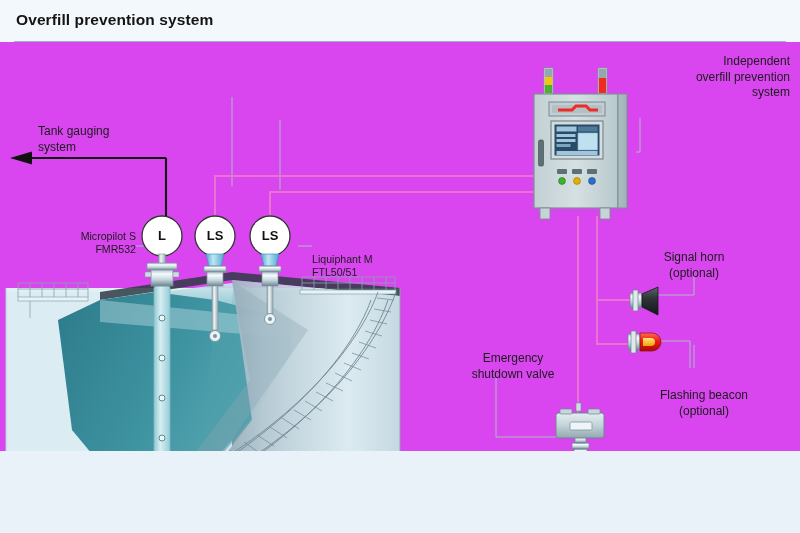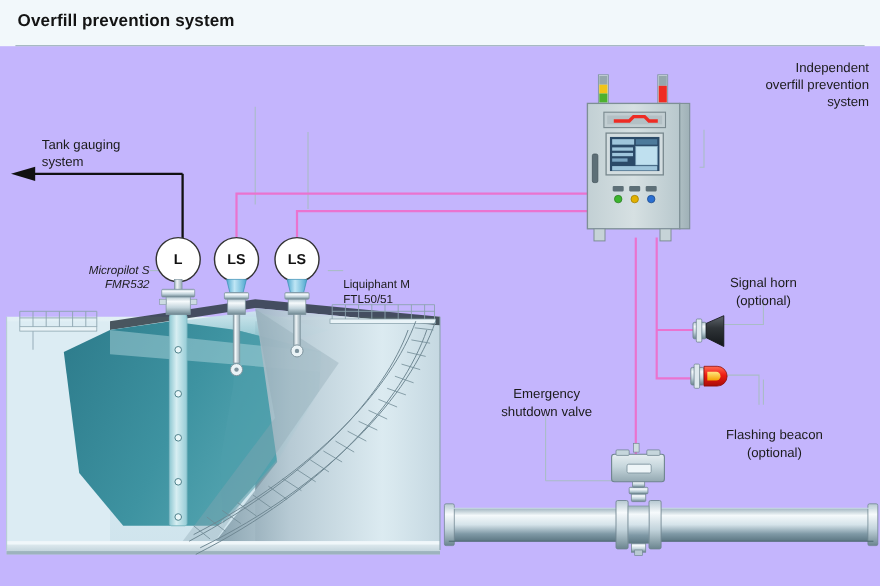--- a/index.html
+++ b/index.html
@@ -3,21 +3,21 @@
 <meta charset="utf-8">
 <style>
   html,body{margin:0;padding:0;}
   body{
     width:800px;height:533px;
     background:#e8f2f8;
     font-family:"Liberation Sans", sans-serif;
     overflow:hidden;
     position:relative;
   }
-  #stage{position:relative;width:800px;height:533px;overflow:hidden;background:#c4b5fd;}
+  #stage{position:relative;width:800px;height:451px;overflow:hidden;background:#d946ef;}
 
   .header{
     position:absolute;left:0;top:0;width:800px;height:42px;
     background:#f2f8fb;
     box-sizing:border-box;
   }
   .header .rule{
     position:absolute;left:14px;top:41px;width:772px;height:1px;background:#9fb3bc;
   }
   .header h1{
@@ -374,32 +374,32 @@
   </svg>
 
   <div class="lbl l" style="left:38px;top:112px;width:130px;margin-top:12px;">Tank gauging
 system</div>
 
 
   <div class="lbl r" style="left:608px;top:54px;width:182px;">Independent
 overfill prevention
 system</div>
 
-  <div class="lbl sm r" style="left:28px;top:240px;width:108px;font-style:italic;">Micropilot S
+  <div class="lbl sm r" style="left:28px;top:230px;width:108px;">Micropilot S
 FMR532</div>
 
   <div class="lbl sm l" style="left:312px;top:233px;width:110px;margin-top:20px;">Liquiphant M
 FTL50/51</div>
 
   <div class="lbl c" style="left:622px;top:250px;width:144px;">Signal horn
 (optional)</div>
 
   <div class="lbl c" style="left:618px;top:388px;width:172px;">Flashing beacon
 (optional)</div>
 
-  <div class="lbl c" style="left:432px;top:351px;width:130px;">Emergency
+  <div class="lbl c" style="left:448px;top:351px;width:130px;">Emergency
 shutdown valve</div>
 
   <div class="tagtxt" style="left:142px;top:228px;width:40px;">L</div>
   <div class="tagtxt" style="left:195px;top:228px;width:40px;">LS</div>
   <div class="tagtxt" style="left:250px;top:228px;width:40px;">LS</div>
 
 </div>
 
 </body></html>

